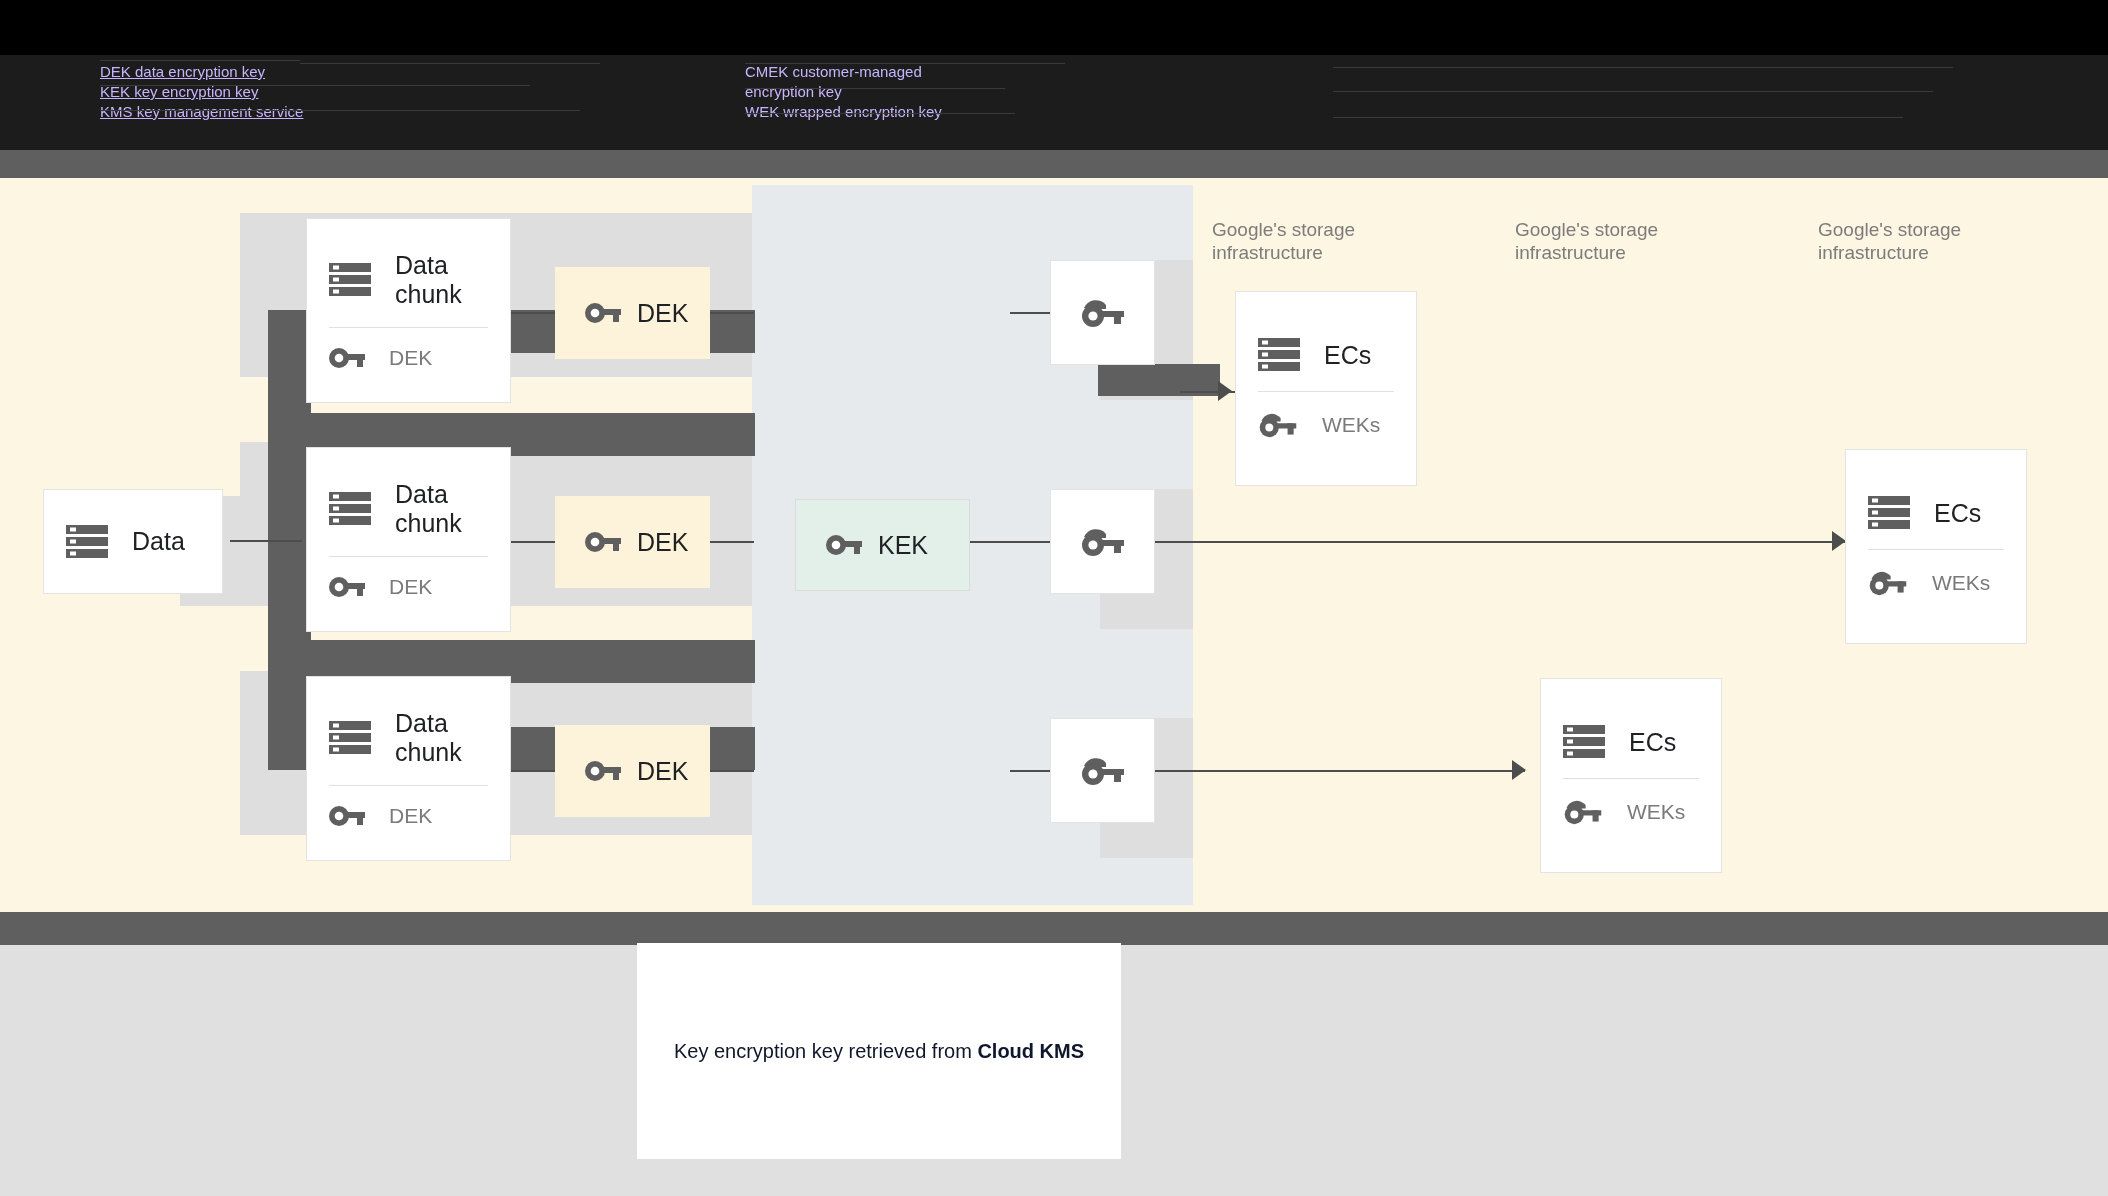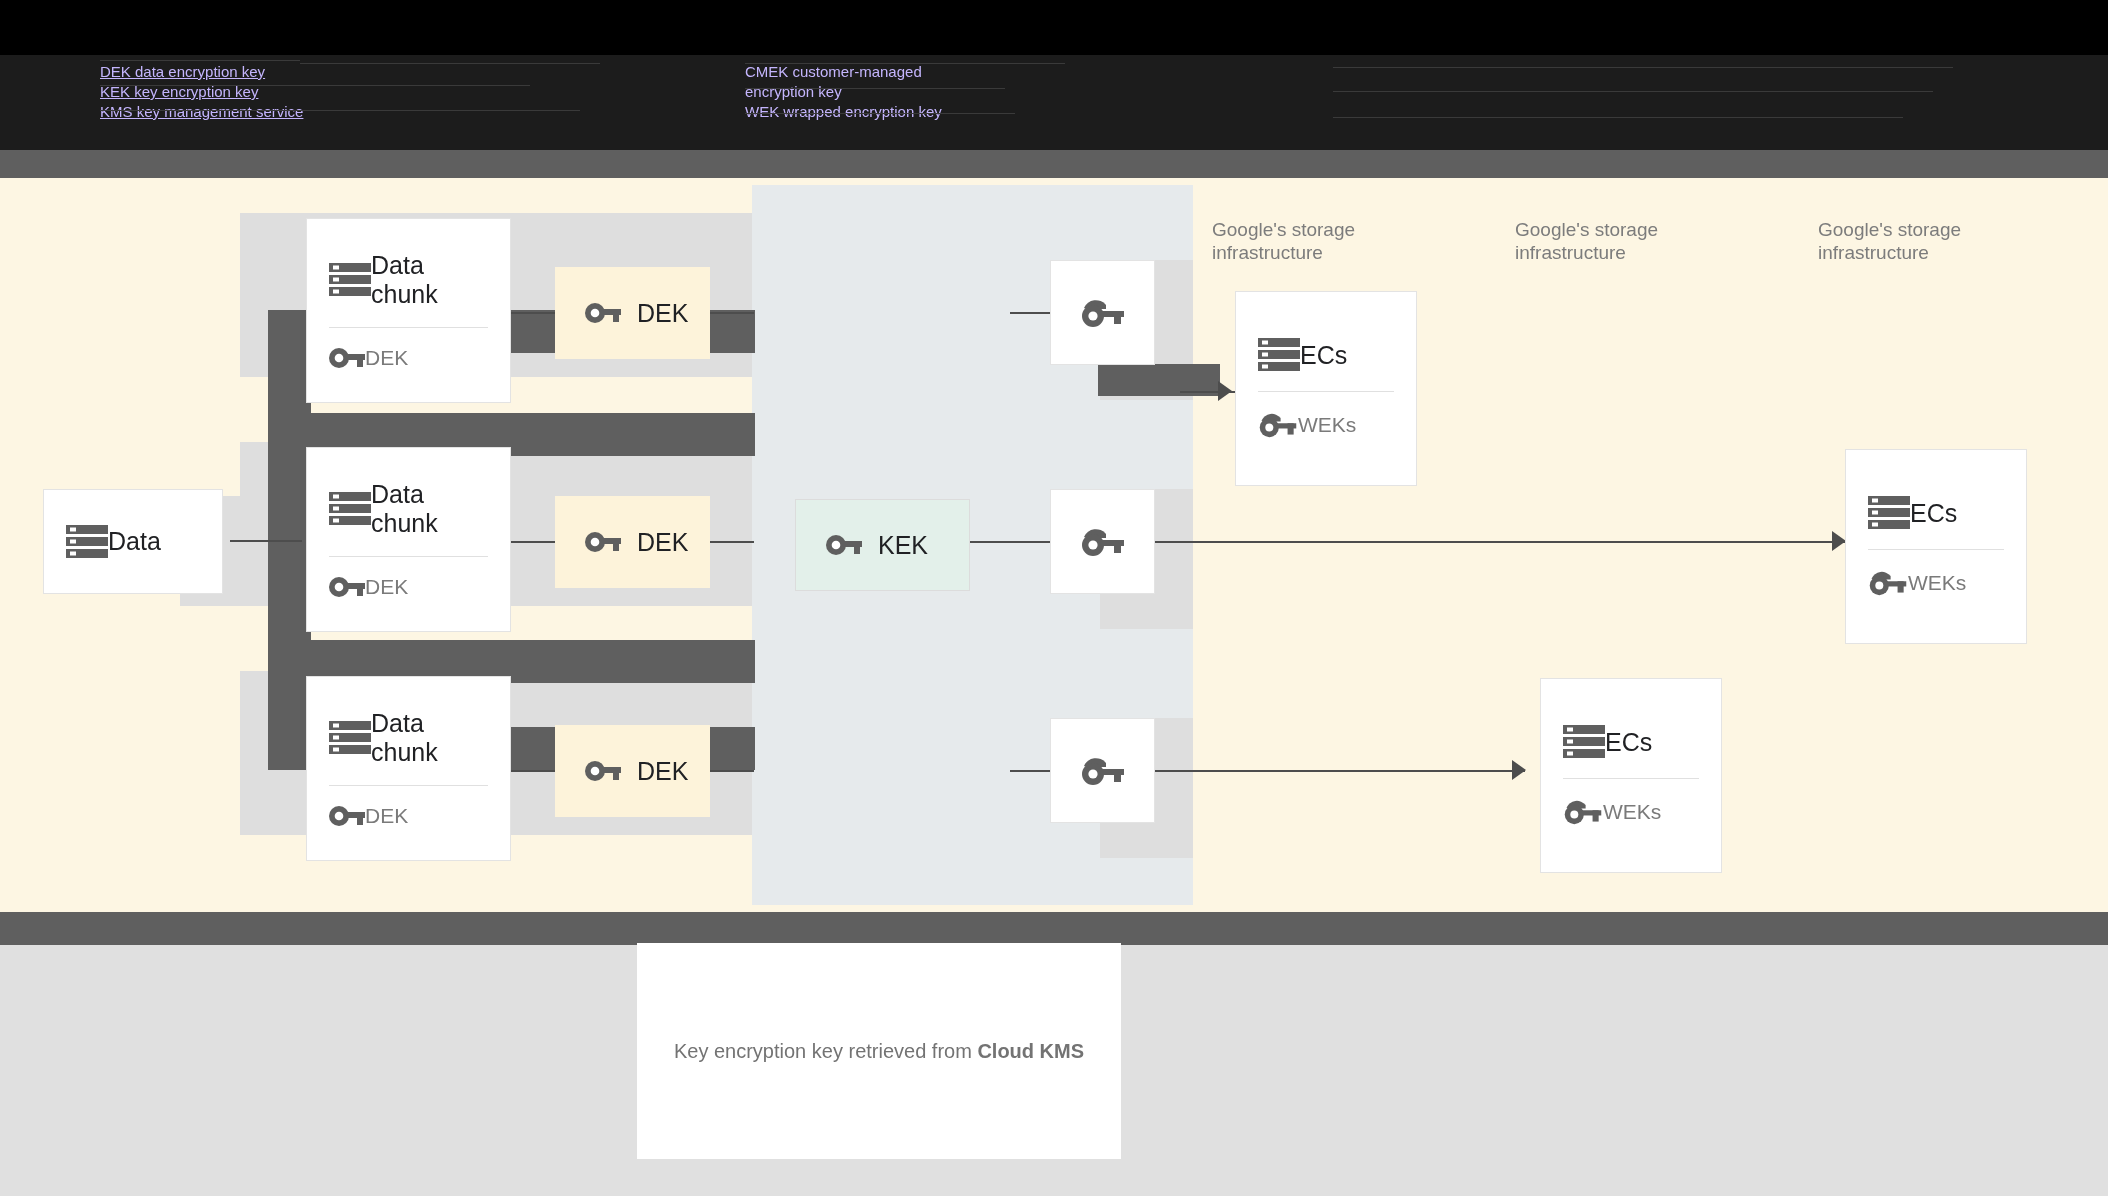--- a/index.html
+++ b/index.html
@@ -35,29 +35,29 @@
   .bottom-gray { position:absolute; left:0; top:945px; width:2108px; height:251px; background:#e0e0e0; }
   .bottom-darkbar { position:absolute; left:0; top:912px; width:2108px; height:33px; background:#5f5f5f; }
 
   .caption-box {
     position:absolute; left:637px; top:943px; width:484px; height:216px;
     background:#fff; display:flex; flex-direction:column;
     align-items:center; justify-content:center; gap:26px;
     padding:0 26px; text-align:center;
   }
   .cap-strong { font-size:21px; font-weight:bold; color:#202124; line-height:28px; }
-  .cap-normal { font-size:20px; color:#737373; line-height:28px; }
+  .cap-normal { font-size:20px; color:#0f172a; line-height:28px; }
   .cap-normal b { font-weight:bold; }
 
   
   .card {
     position:absolute; background:#fff; border:1px solid #e3e3e3;
   }
   .card-inner { display:flex; flex-direction:column; height:100%; justify-content:center; }
-  .card-row { display:flex; align-items:center; gap:0; padding:0 22px; }
+  .card-row { display:flex; align-items:center; gap:24px; padding:0 22px; }
   .card-title { font-size:25px; color:#202124; line-height:29px; }
   .card-sub { font-size:21px; color:#7a7a7a; }
   .card-div { height:1px; background:#e0e0e0; margin:18px 22px; }
 
   .keycard {
     position:absolute; background:#fdf3da; display:flex;
     align-items:center; justify-content:flex-start; gap:16px; padding-left:30px;
   }
   .keycard.kek { background:#e3f0ea; border:1px solid #dcdcdc; }
   .keycard .lbl { font-size:25px; color:#202124; }

